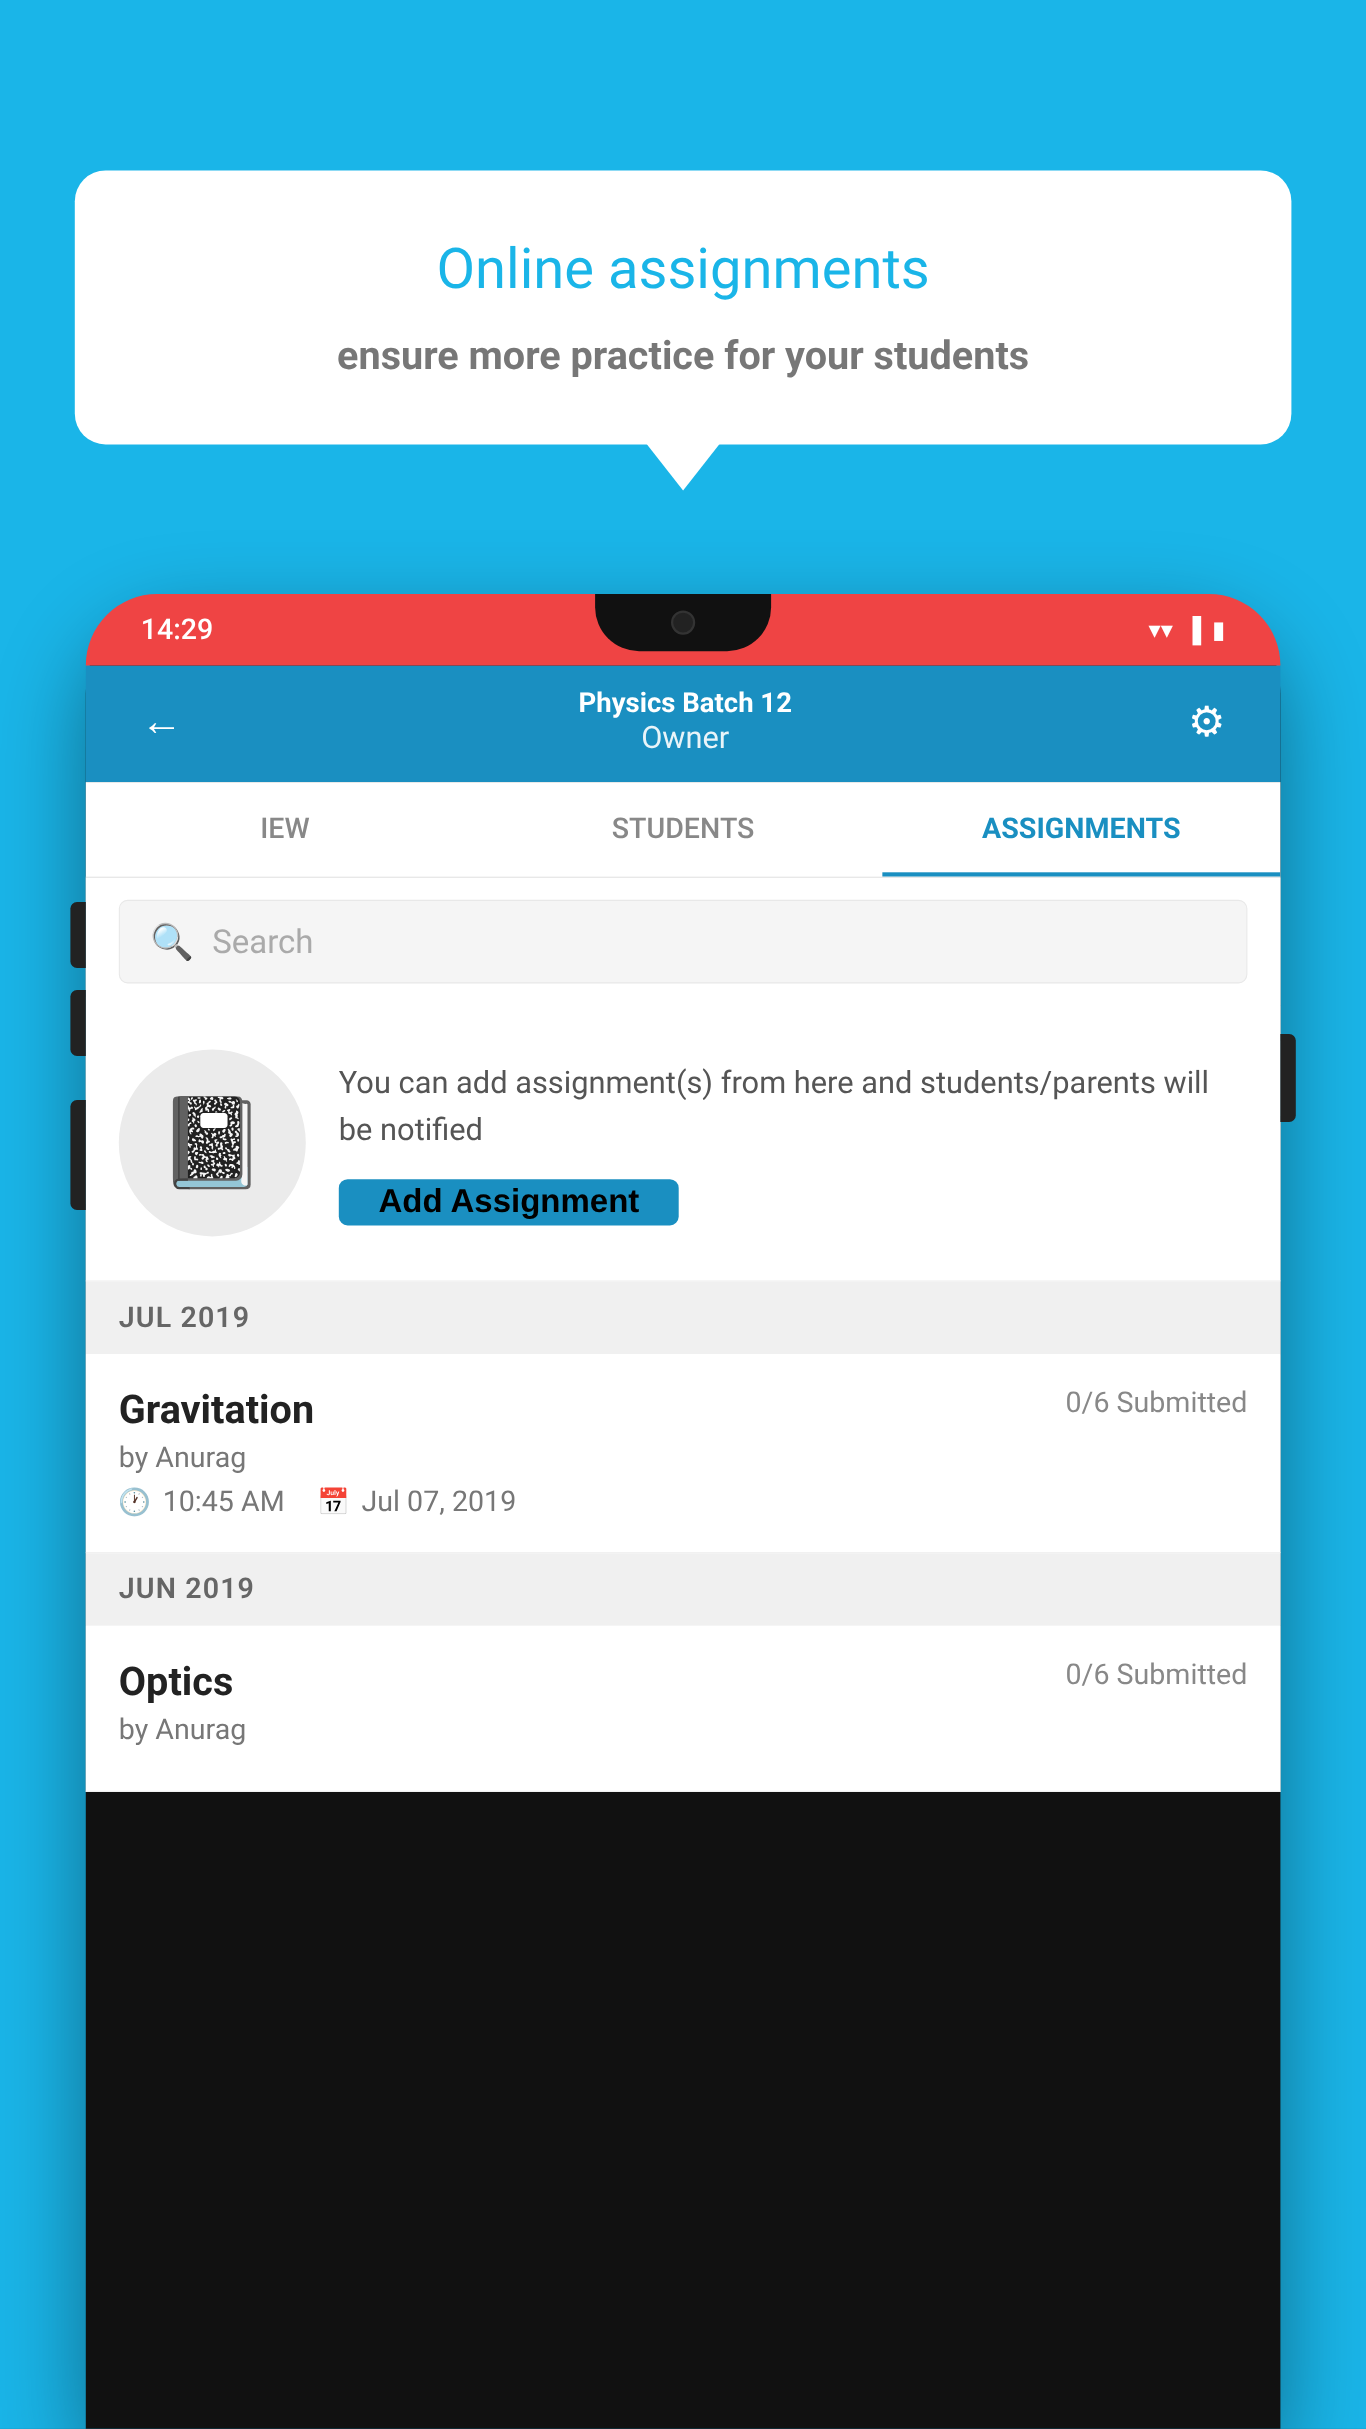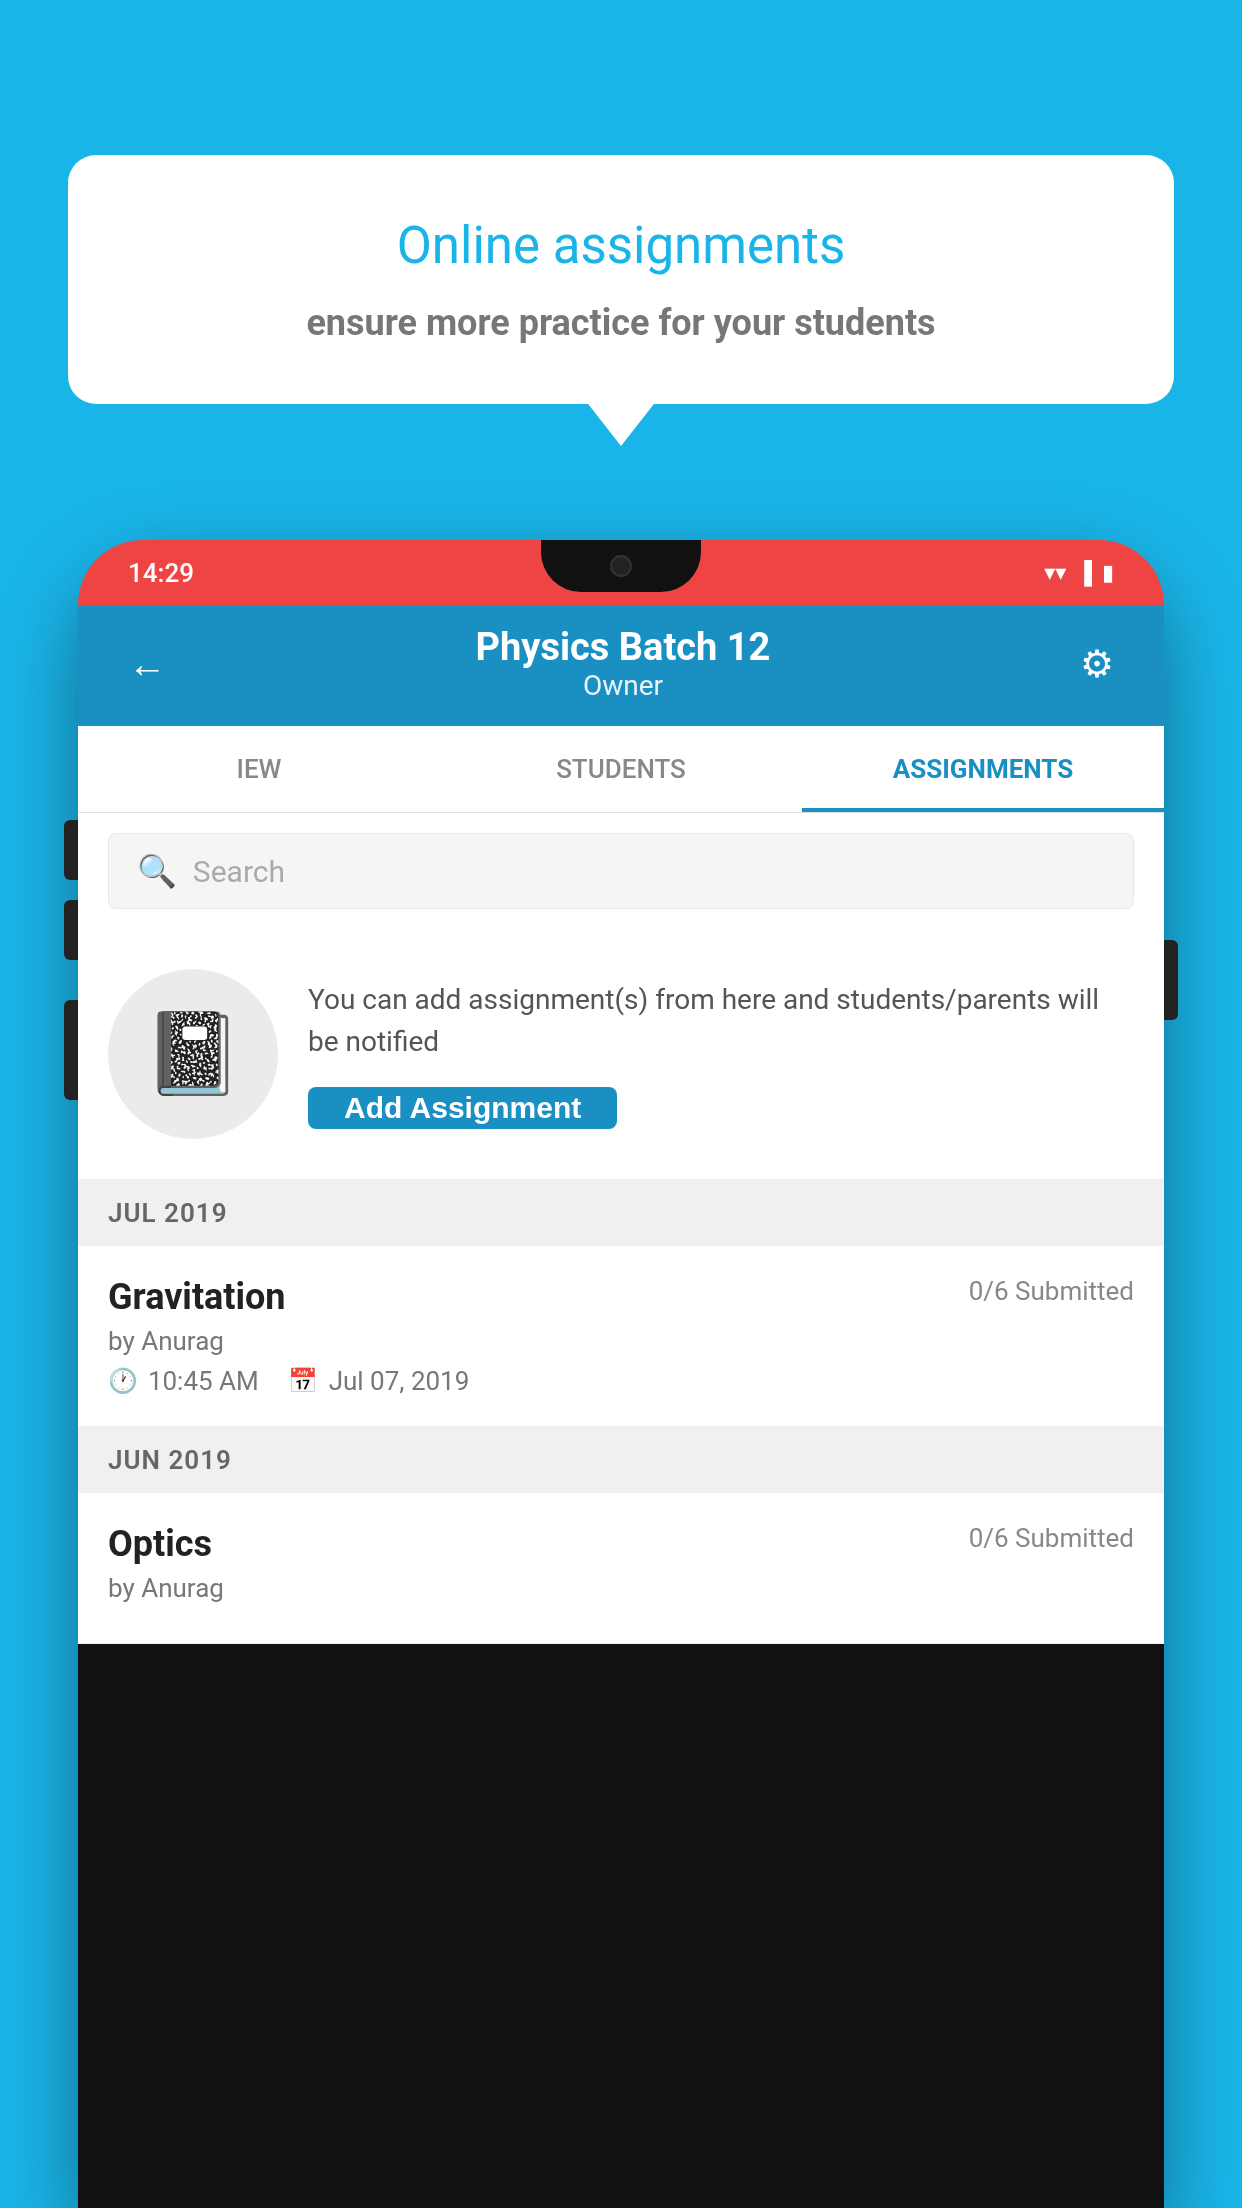--- a/index.html
+++ b/index.html
@@ -145,21 +145,21 @@
       font-size: 38px;
       cursor: pointer;
     }
 
     .header-center {
       text-align: center;
     }
 
     .header-title {
       color: white;
-      font-size: 38px;
+      font-size: 25px;
       font-weight: 700;
     }
 
     .header-subtitle {
       color: rgba(255,255,255,0.9);
       font-size: 28px;
     }
 
     .header-settings {
       color: white;
@@ -267,21 +267,21 @@
 
     .assignment-promo-text {
       font-size: 28px;
       color: #555;
       line-height: 1.5;
       margin-bottom: 24px;
     }
 
     .add-assignment-btn {
       background: #1a8fc1;
-      color: #ffffff;
+      color: #000000;
       font-size: 30px;
       font-weight: 600;
       padding: 4px 36px;
       border-radius: 8px;
       border: none;
       cursor: pointer;
       display: inline-block;
     }
 
     

